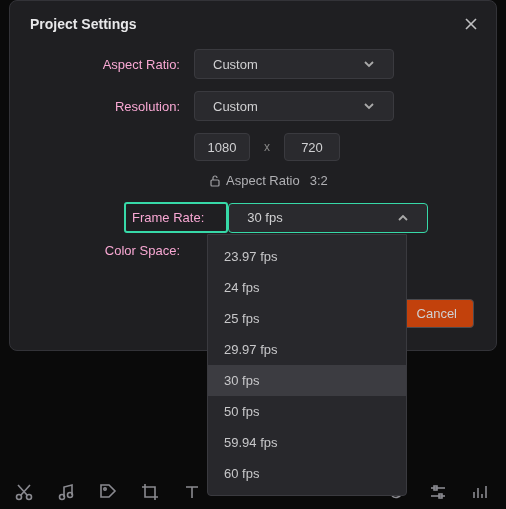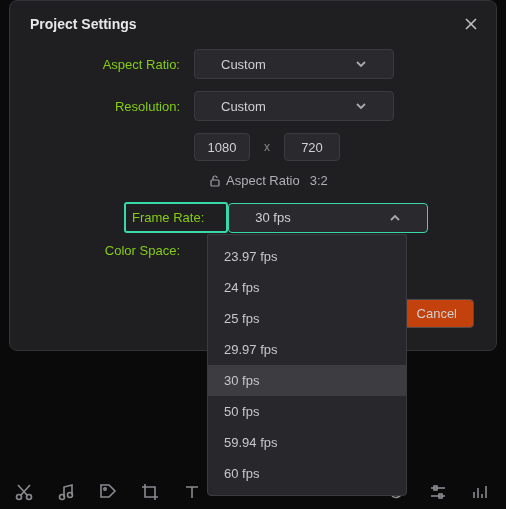--- a/index.html
+++ b/index.html
@@ -22,37 +22,37 @@
   }
   .dialog-header {
     display: flex; justify-content: space-between; align-items: center;
     padding: 14px 16px 8px 20px;
   }
   .dialog-title { font-weight: 600; color: #e8e8ea; font-size: 14px; }
   .close-btn { width: 18px; height: 18px; display:flex; align-items:center; justify-content:center; cursor:pointer; color:#c0c0c2; }
   .close-btn svg { width:14px; height:14px; stroke:#c0c0c2; stroke-width:1.6; }
   .form { padding: 8px 24px 0 24px; }
   .row { display:flex; align-items:center; margin-bottom: 12px; }
-  .label { width: 160px; text-align:right; padding-right: 14px; color:#84cc16; font-size:13px; }
+  .label { width: 160px; text-align:right; padding-right: 14px; color:#f9a8d4; font-size:13px; }
   .label.hl {
     border: 2px solid #37d9a8;
     border-radius: 3px;
     padding: 6px 22px 6px 6px;
     margin-left: 90px;
     width: auto;
     min-width: 72px;
   }
   .select {
     flex: 0 0 200px;
     height: 30px;
     background: #2a2a2e;
     border: 1px solid #3a3a3f;
     border-radius: 4px;
     display:flex; align-items:center; justify-content:space-between;
-    padding: 0 26px; color:#d0d0d2; cursor:pointer;
+    padding: 0 18px; color:#d0d0d2; cursor:pointer;
     position: relative;
   }
   .select.open {
     border: 1.5px solid #37d9a8;
     border-radius: 4px;
   }
   .select .chev { width:12px; height:12px; }
   .select .chev svg { width:12px; height:12px; stroke:#aaa; stroke-width:1.8; fill:none; }
   .res-row { display:flex; align-items:center; gap: 14px; }
   .num-input {

